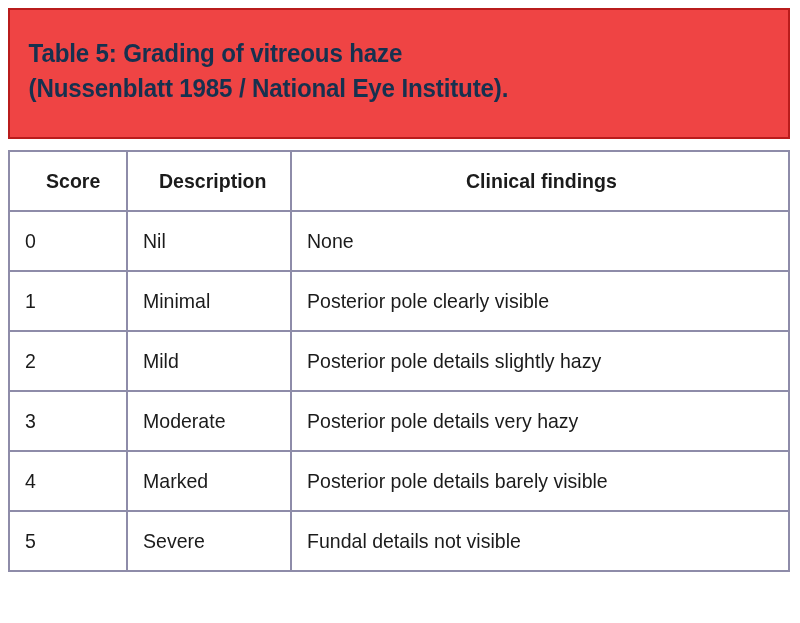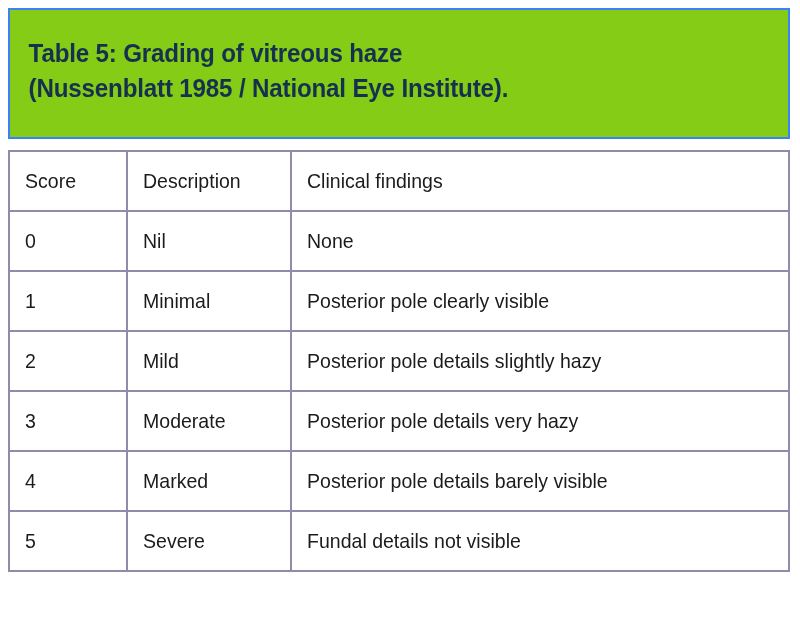--- a/index.html
+++ b/index.html
@@ -23,22 +23,22 @@
   }
 
   
   .caption-band {
     position: absolute;
     left: 8px;
     top: 8px;
     width: 782px;
     height: 131px;
     box-sizing: border-box;
-    background: #84cc16;
-    border: 2px solid #3b82f6;
+    background: #ef4444;
+    border: 2px solid #b91c1c;
     display: flex;
     align-items: center;
   }
   .caption-text {
     padding: 0 0 6px 20px;
     color: #16314f;
     font-weight: bold;
     font-size: 26px;
     line-height: 1.33;
     letter-spacing: -0.2px;
@@ -66,21 +66,22 @@
     vertical-align: middle;
     color: #1b1b1b;
     font-size: 21px;
     font-weight: normal;
     line-height: 1.1;
     transform-origin: left center;
     white-space: nowrap;
     overflow: hidden;
   }
   .grade-table th {
-    font-weight: normal;
+    font-weight: bold;
+    text-align: center;
   }
   .grade-table th > span,
   .grade-table td > span {
     display: inline-block;
     transform: scaleX(0.93);
     transform-origin: left center;
   }
   .col-score   { width: 118px; }
   .col-desc    { width: 164px; }
   .col-finding { width: auto;  }

